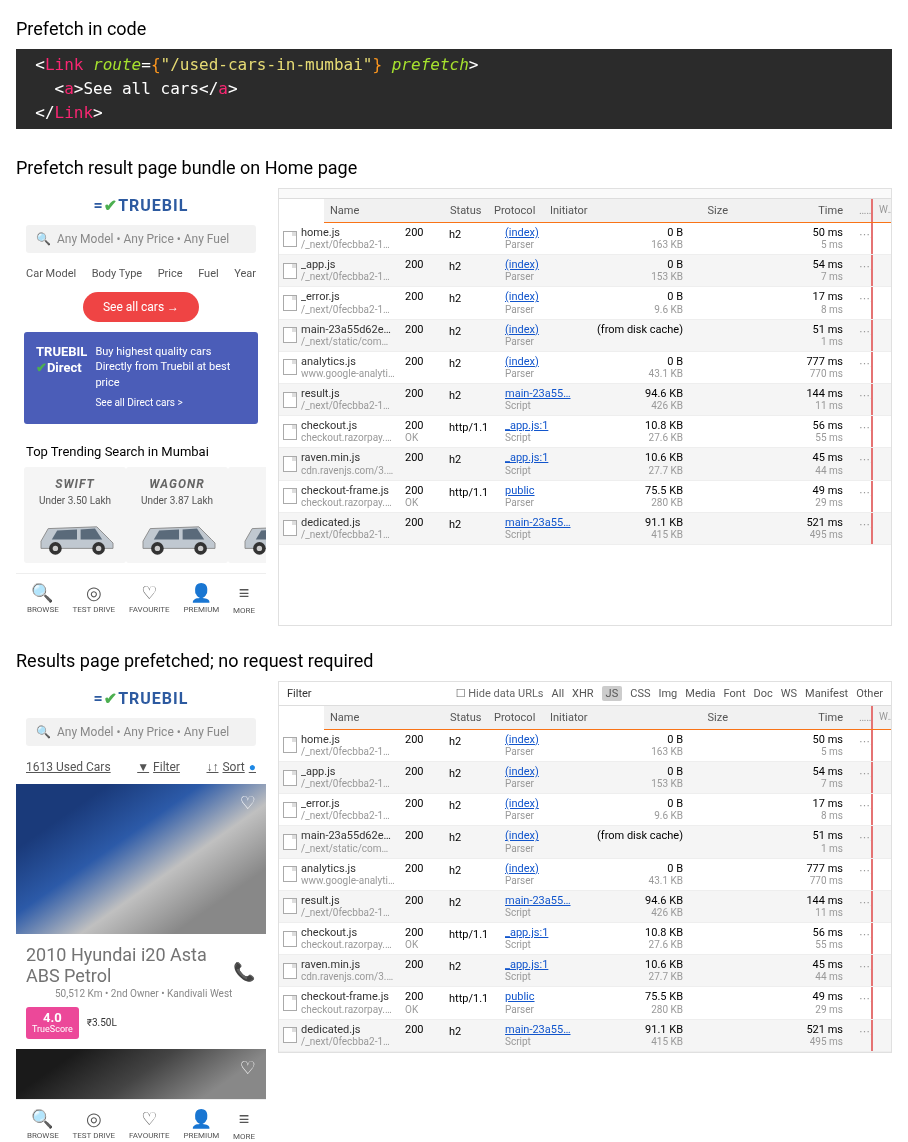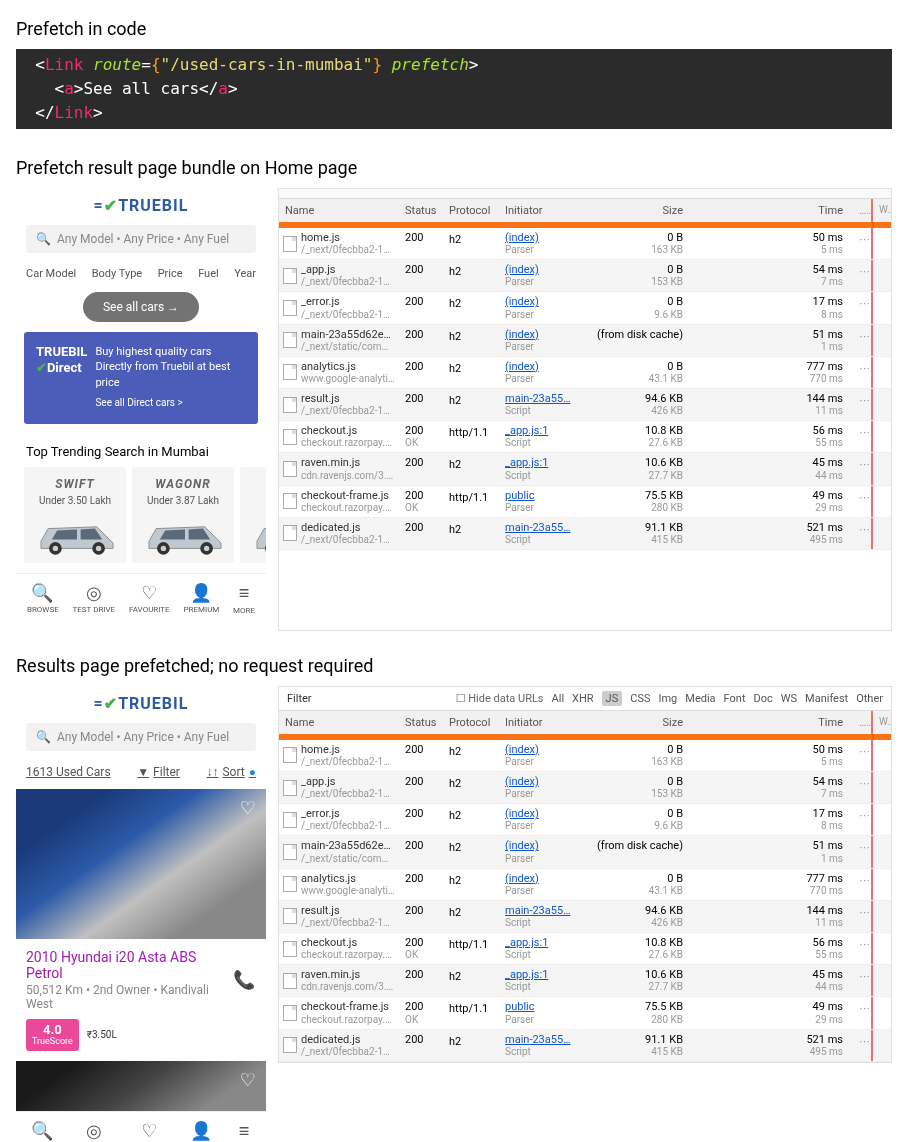--- a/index.html
+++ b/index.html
@@ -19,55 +19,55 @@
 
 .dual-panel { display: flex; gap: 12px; align-items: flex-start; margin-bottom: 24px; }
 .mobile-shell { width: 250px; background: #fff; font-size: 12px; }
 .mobile-logo { text-align: center; padding: 8px 0 6px; font-weight: 700; color: #2d5aa0; font-size: 16px; letter-spacing: 1px; }
 .mobile-logo .check { color: #4caf50; }
 .mobile-search { background: #f2f2f2; border-radius: 3px; margin: 4px 10px; padding: 7px 10px; color: #888; font-size: 12px; display: flex; align-items: center; gap: 6px; }
 .mobile-tabs { display: flex; justify-content: space-between; padding: 10px 10px 8px; font-size: 11px; color: #555; }
 .mobile-tabs span { color: #555; }
 .mobile-filters-row { display: flex; justify-content: space-between; align-items: center; padding: 10px 10px; font-size: 12px; color: #555; text-decoration: underline; }
 .filter-btn { display: flex; align-items: center; gap: 4px; font-size: 12px; color: #555; }
-.see-all-btn { display: block; background: #737373; color: #fff; border-radius: 20px; padding: 8px 20px; margin: 4px auto 10px; font-size: 12px; text-align: center; width: fit-content; }
+.see-all-btn { display: block; background: #ef4444; color: #fff; border-radius: 20px; padding: 8px 20px; margin: 4px auto 10px; font-size: 12px; text-align: center; width: fit-content; }
 .direct-card { background: #4b5db8; color: #fff; padding: 12px 12px 14px; margin: 4px 8px 10px; border-radius: 3px; display: flex; gap: 8px; }
 .direct-logo { font-weight: 700; font-size: 13px; line-height: 1.2; }
 .direct-logo .direct-check { color: #4caf50; }
 .direct-text { font-size: 11px; line-height: 1.4; }
 .direct-link { font-size: 10px; display: block; margin-top: 6px; }
 .trending-title { padding: 10px 10px 8px; font-size: 13px; font-weight: 400; }
-.trending-row { display: flex; gap: 6px; padding: 0 8px 10px; overflow: hidden; }
+.trending-row { display: flex; padding: 0 8px 10px; overflow: hidden; }
 .trending-card { background: #f5f5f5; border-radius: 3px; padding: 10px 8px 4px; width: 102px; flex-shrink: 0; text-align: center; }
 .trending-card .model { font-size: 12px; font-weight: 700; color: #666; letter-spacing: 1px; font-style: italic; }
 .trending-card .price { font-size: 10px; color: #555; margin: 4px 0 6px; }
 .car-svg { width: 90px; height: 44px; }
 .listing-img { width: 100%; height: 150px; background: linear-gradient(145deg, #1a3a7a 20%, #2c5aa8 40%, #c0c0c0 60%, #888 80%); position: relative; }
 .listing-heart { position: absolute; top: 8px; right: 10px; color: #fff; font-size: 18px; }
 .listing-info { padding: 10px; }
 .listing-title-row { display: flex; justify-content: space-between; align-items: center; }
-.listing-title { font-size: 14px; color: #a21caf; }
-.listing-sub { font-size: 12px; color: #888; margin-top: 2px; }
+.listing-title { font-size: 18px; color: #737373; }
+.listing-sub { font-size: 10px; color: #888; margin-top: 2px; margin-left: 29px; }
 .listing-price-row { display: flex; align-items: center; gap: 8px; margin-top: 8px; }
 .truescore { background: #ec4899; color: #fff; padding: 4px 6px; border-radius: 3px; font-size: 9px; text-align: center; line-height: 1.1; }
 .truescore .score { font-size: 13px; font-weight: 700; }
 .listing-price { font-size: 10px; color: #333; }
 .phone-icon { color: #1e88e5; font-size: 18px; }
 .listing-img2 { width: 100%; height: 50px; background: linear-gradient(145deg, #1a1a1a 20%, #444 50%, #888 80%); position: relative; }
 .bottom-nav { display: flex; justify-content: space-around; padding: 8px 4px 4px; border-top: 1px solid #eee; }
 .nav-item { text-align: center; font-size: 8px; color: #555; }
 .nav-icon { font-size: 18px; display: block; margin-bottom: 2px; }
 
 
 .devtools { flex: 1; background: #fff; font-size: 11px; border: 1px solid #e0e0e0; overflow: hidden; }
 .dt-filter-bar { display: flex; gap: 8px; padding: 4px 8px; border-bottom: 1px solid #ddd; font-size: 11px; color: #666; align-items: baseline; }
 .dt-filter-bar .label { color: #333; }
 .dt-filter-bar .pill { color: #555; cursor: default; }
 .dt-filter-bar .pill.active { background: #ccc; padding: 1px 4px; border-radius: 2px; }
-.dt-header { display: flex; background: #f1f1f1; border-bottom: 6px solid #f97316; font-size: 11px; color: #555; }
+.dt-header { display: flex; background: #f1f1f1; border-bottom: 1px solid #f97316; font-size: 11px; color: #555; margin-left: 45px; }
 .dt-header > div, .dt-row > div { padding: 5px 6px; overflow: hidden; text-overflow: ellipsis; white-space: nowrap; }
 .col-name { width: 120px; flex-shrink: 0; }
 .col-status { width: 44px; flex-shrink: 0; }
 .col-protocol { width: 56px; flex-shrink: 0; }
 .col-initiator { width: 80px; flex-shrink: 0; }
 .col-size { width: 110px; flex-shrink: 0; text-align: right; }
 .col-time { flex: 1; text-align: right; padding-right: 10px !important; }
 .col-dots { width: 18px; flex-shrink: 0; text-align: center; color: #999; }
 .col-wf { width: 20px; flex-shrink: 0; border-left: 2px solid #e57373; position: relative; }
 .dt-row { display: flex; font-size: 11px; border-bottom: 1px solid #eee; align-items: stretch; }

